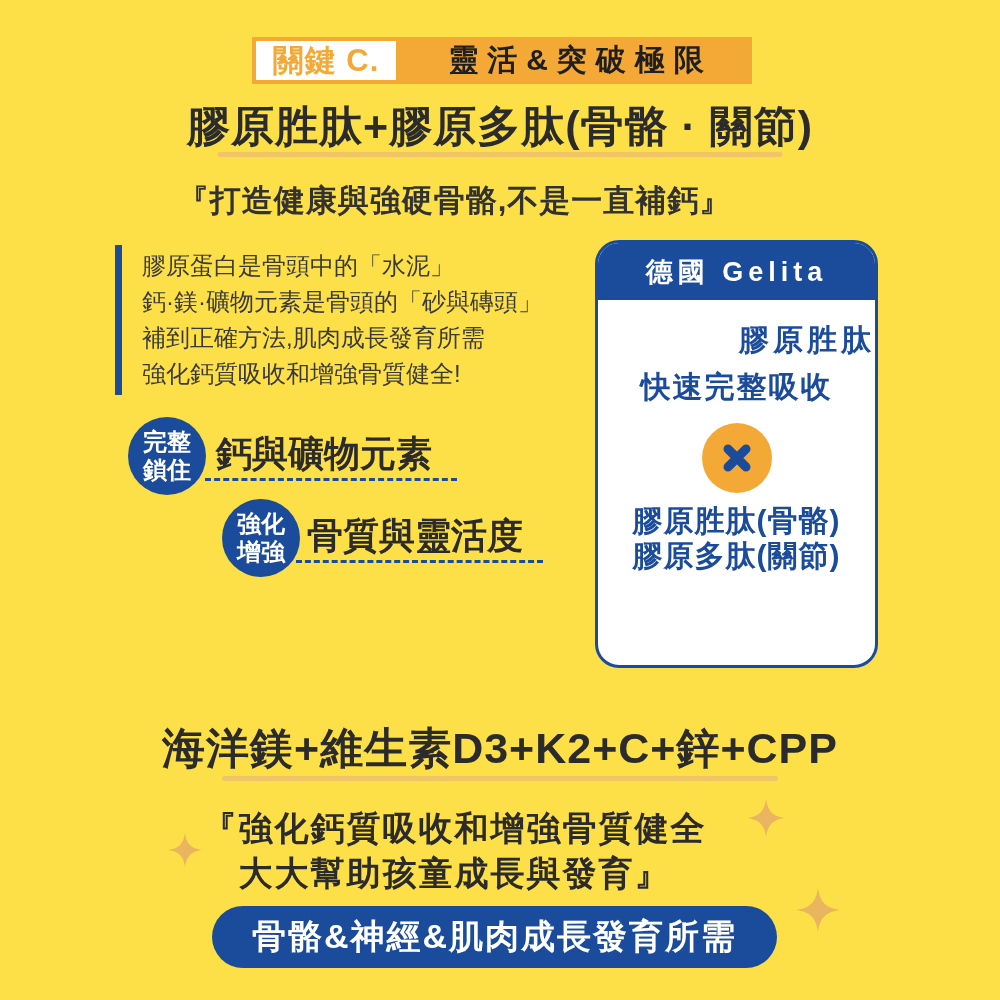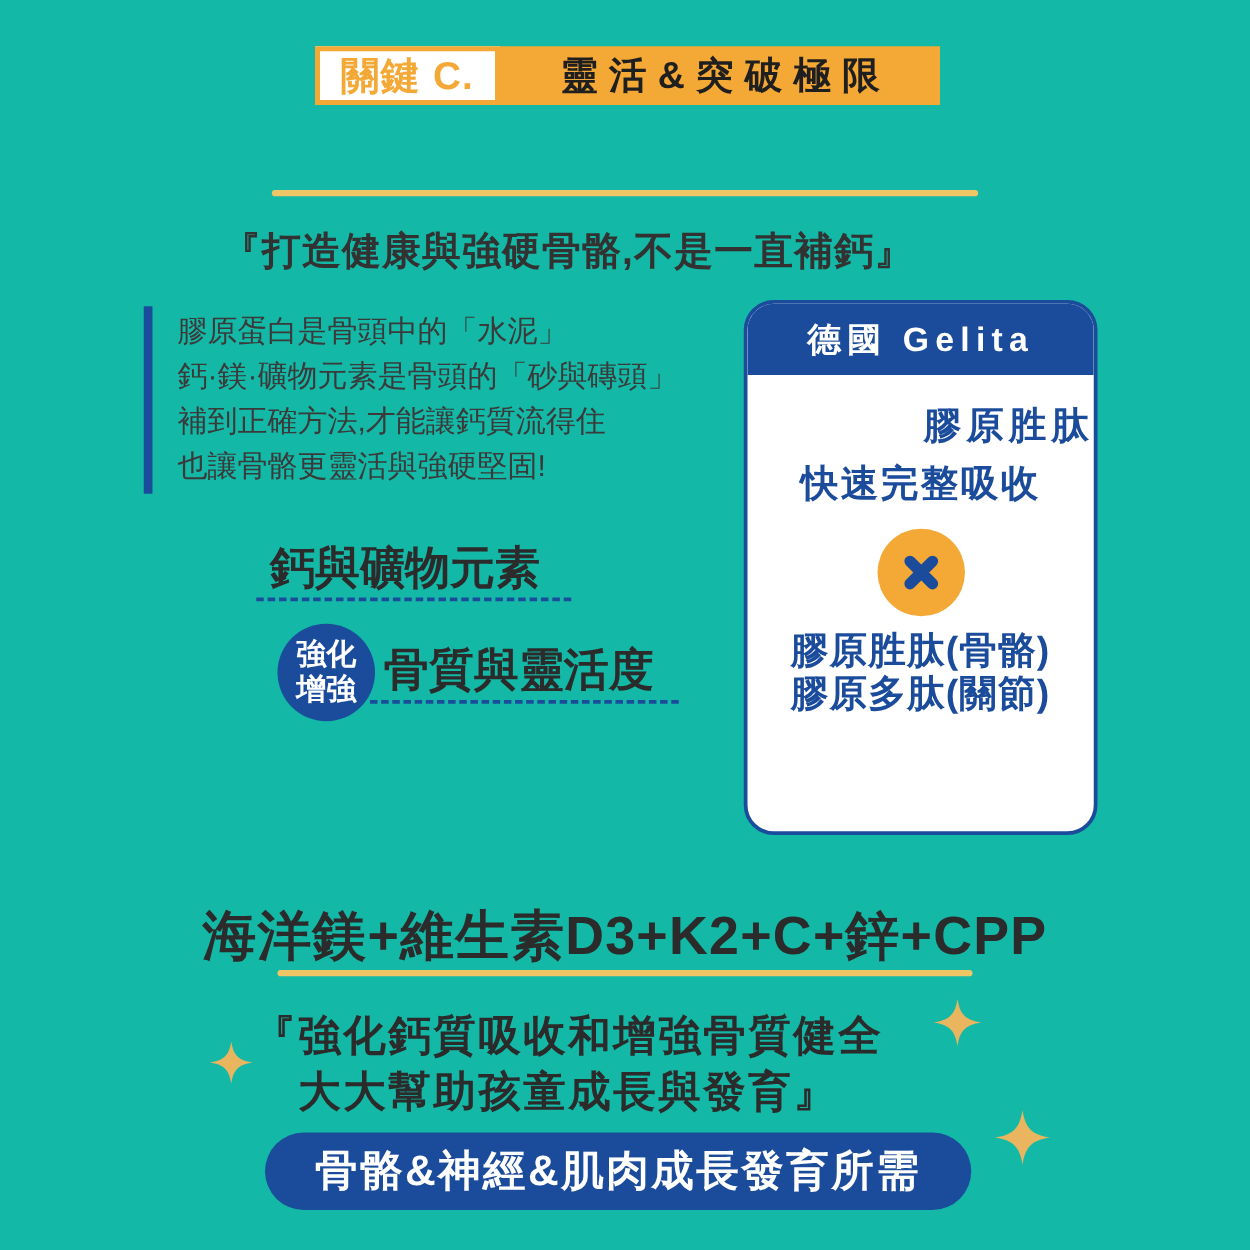--- a/index.html
+++ b/index.html
@@ -1,21 +1,21 @@
 <!DOCTYPE html>
 <html style="--amber: #F4A936; --gold: #EFC566; --blue: #1B4C9B; --dark: #2E2E2E; --text: #3A3A3A; --sparkle: #E9B55E;"><head>
 <meta charset="utf-8">
 <style>
   :root{
     --amber:#F4A936; --gold:#EFC566; --blue:#1B4C9B;
     --dark:#2E2E2E; --text:#3A3A3A; --sparkle:#E9B55E;
   }
   *{margin:0;padding:0;box-sizing:border-box;}
   body{background:#ffffff;font-family:"Liberation Sans","DejaVu Sans",sans-serif;}
-  #canvas{position:relative;width:1000px;height:1000px;background:#14b8a6;overflow:hidden;margin:0 auto;}
+  #canvas{position:relative;width:1000px;height:1000px;background:#fde047;overflow:hidden;margin:0 auto;}
 
   
   .key-banner{position:absolute;left:252px;width:500px;height:47px;display:flex;}
   .key-tag{width:148px;height:100%;background:#ffffff;border:4px solid var(--amber);
     color:var(--amber);font-size:31px;font-weight:900;display:flex;align-items:center;justify-content:center;
     letter-spacing:1px;}
   .key-title{flex:1;height:100%;background:var(--amber);color:#1F1F1F;font-size:30px;font-weight:800;
     display:flex;align-items:center;justify-content:center;}
 
   .headline{position:absolute;left:0;width:1000px;text-align:center;color:#2B2B2B;
@@ -55,31 +55,36 @@
 </head>
 <body>
 
 <div id="canvas">
 
   <div class="key-banner" style="top:37px;">
     <div class="key-tag">關鍵 C.</div>
     <div class="key-title" style="letter-spacing:9px;padding-left:9px;">靈活&amp;突破極限</div>
   </div>
 
+  <div class="headline" style="top:98px;">膠原胜肽+膠原多肽(骨骼 · 關節)</div>
   <div class="gold-line" style="top:152px;width:565px;"></div>
   <div class="quote" style="top:180px;font-size:31px;letter-spacing:1px;">『打造健康與強硬骨骼,不是一直補鈣』</div>
 
   <div class="info-block">
     <div class="info-line">膠原蛋白是骨頭中的「水泥」</div>
     <div class="info-line">鈣·鎂·礦物元素是骨頭的「砂與磚頭」</div>
-    <div class="info-line">補到正確方法,才能讓鈣質流得住</div>
-    <div class="info-line">也讓骨骼更靈活與強硬堅固!</div>
+    <div class="info-line">補到正確方法,肌肉成長發育所需</div>
+    <div class="info-line">強化鈣質吸收和增強骨質健全!</div>
   </div>
 
   <div class="dash-line" style="left:205px;top:478px;width:252px;"></div>
+  <div class="badge-circle" style="left:128px;top:417px;">
+    <span>完整</span>
+    <span>鎖住</span>
+  </div>
   <div class="badge-label" style="left:216px;top:430px;">鈣與礦物元素</div>
 
   <div class="dash-line" style="left:296px;top:560px;width:247px;"></div>
   <div class="badge-circle" style="left:222px;top:499px;">
     <span>強化</span>
     <span>增強</span>
   </div>
   <div class="badge-label" style="left:307px;top:512px;">骨質與靈活度</div>
 
   <div class="card">

